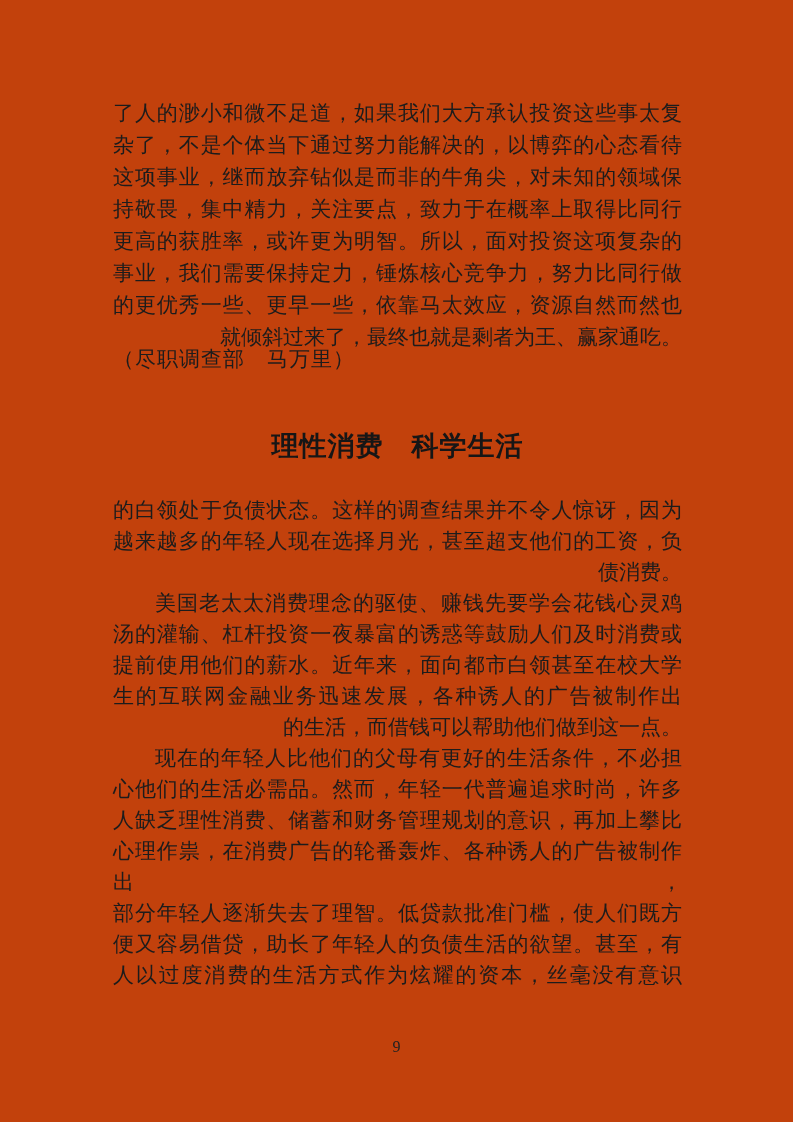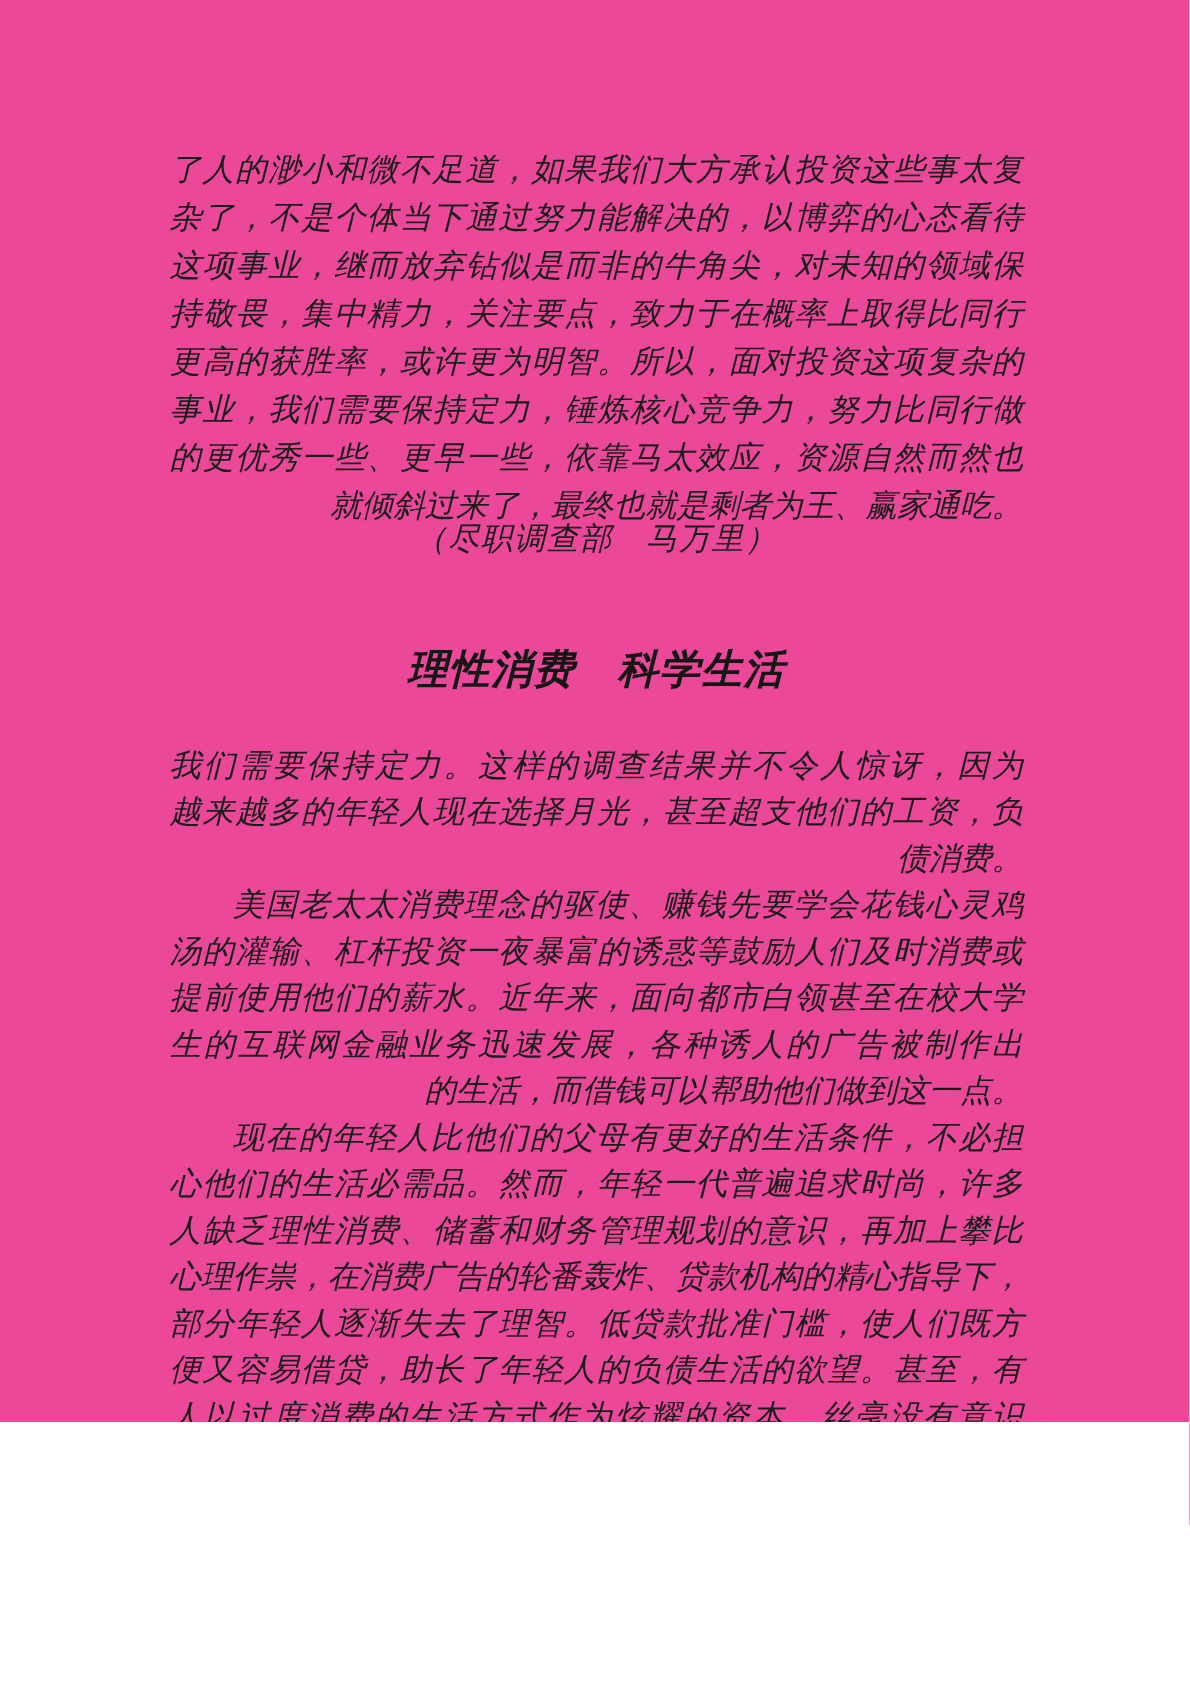--- a/index.html
+++ b/index.html
@@ -3,26 +3,25 @@
 <meta charset="utf-8">
 <style>
   html, body {
     margin: 0;
     padding: 0;
     background: #ffffff;
   }
   .page {
     position: relative;
     width: 793px;
-    height: 948px;
-    background: #ec4899;
+    height: 1122px;
+    background: #c2410c;
     color: #1c1c1c;
     font-family: "Liberation Serif", "DejaVu Serif", serif;
     overflow: hidden;
-    font-style: italic;
   }
   .content {
     position: absolute;
     left: 113px;
     width: 569px;
   }
   .line {
     font-size: 21px;
     line-height: 32px;
     text-align: right;
@@ -38,21 +37,21 @@
   .line.indent {
     text-indent: 2em;
   }
   .block1 {
     top: 97px;
   }
   .attribution {
     top: 344px;
     font-size: 21px;
     line-height: 31px;
-    text-align: center;
+    text-align: left;
     letter-spacing: 1px;
   }
   .heading {
     top: 429px;
     font-family: "Liberation Sans", "DejaVu Sans", sans-serif;
     font-weight: 700;
     font-size: 27px;
     line-height: 34px;
     text-align: center;
     letter-spacing: 1px;
@@ -85,31 +84,31 @@
       <div class="line fill">事业，我们需要保持定力，锤炼核心竞争力，努力比同行做</div>
       <div class="line fill">的更优秀一些、更早一些，依靠马太效应，资源自然而然也</div>
       <div class="line">就倾斜过来了，最终也就是剩者为王、赢家通吃。</div>
     </div>
 
   <div class="content attribution">（尽职调查部　马万里）</div>
 
   <div class="content heading">理性消费　科学生活</div>
 
   <div class="content body-section" id="body-section">
-      <div class="line fill">我们需要保持定力。这样的调查结果并不令人惊讶，因为</div>
+      <div class="line fill">的白领处于负债状态。这样的调查结果并不令人惊讶，因为</div>
       <div class="line fill">越来越多的年轻人现在选择月光，甚至超支他们的工资，负</div>
       <div class="line">债消费。</div>
       <div class="line fill indent">美国老太太消费理念的驱使、赚钱先要学会花钱心灵鸡</div>
       <div class="line fill">汤的灌输、杠杆投资一夜暴富的诱惑等鼓励人们及时消费或</div>
       <div class="line fill">提前使用他们的薪水。近年来，面向都市白领甚至在校大学</div>
       <div class="line fill">生的互联网金融业务迅速发展，各种诱人的广告被制作出</div>
       <div class="line">的生活，而借钱可以帮助他们做到这一点。</div>
       <div class="line fill indent">现在的年轻人比他们的父母有更好的生活条件，不必担</div>
       <div class="line fill">心他们的生活必需品。然而，年轻一代普遍追求时尚，许多</div>
       <div class="line fill">人缺乏理性消费、储蓄和财务管理规划的意识，再加上攀比</div>
-      <div class="line fill">心理作祟，在消费广告的轮番轰炸、贷款机构的精心指导下，</div>
+      <div class="line fill">心理作祟，在消费广告的轮番轰炸、各种诱人的广告被制作出，</div>
       <div class="line fill">部分年轻人逐渐失去了理智。低贷款批准门槛，使人们既方</div>
       <div class="line fill">便又容易借贷，助长了年轻人的负债生活的欲望。甚至，有</div>
       <div class="line fill">人以过度消费的生活方式作为炫耀的资本，丝毫没有意识</div>
     </div>
 
   <div class="page-number">9</div>
 </div>
 
 </body></html>

